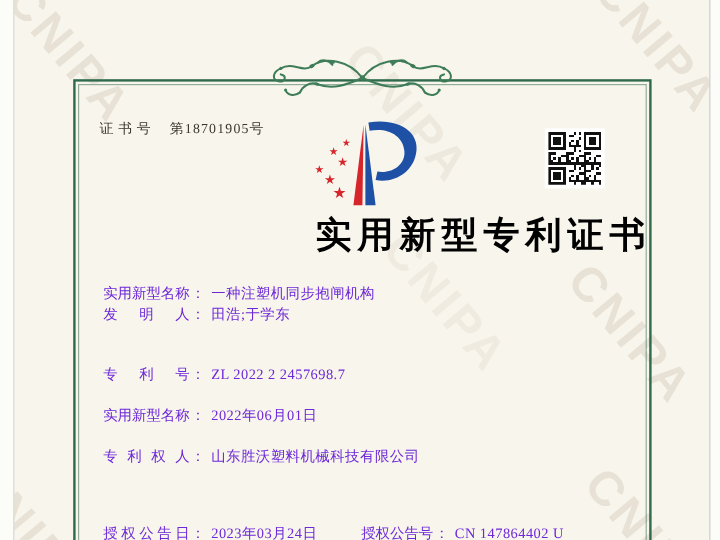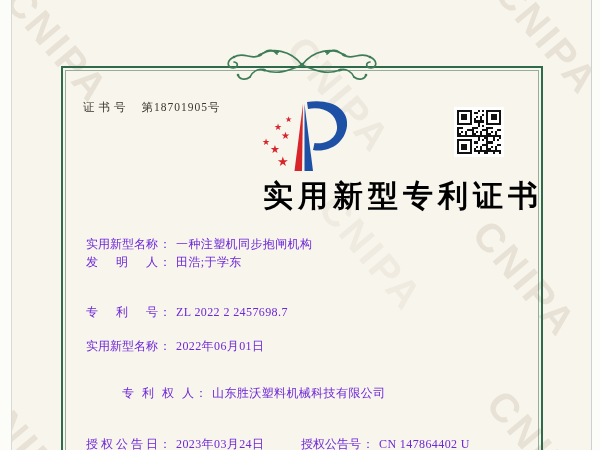--- a/index.html
+++ b/index.html
@@ -60,21 +60,21 @@
     position:absolute;left:74px;right:60px;height:16px;
     font-size:12px;color:#6d28d9;white-space:nowrap;
   }
   .lbl{
     display:inline-block;width:72px;vertical-align:top;
     text-align:justify;text-align-last:justify;
   }
   .colon{display:inline-block;margin:0 5px 0 1px;}
   .val{letter-spacing:0.4px;}
   .r1{top:236px;} .r2{top:254px;} .r3{top:304px;} .r4{top:338px;}
-  .r5{top:385px;margin-left:36px;} .r6{top:408px;} .r7{top:436px;}
+  .r5{top:372px;} .r6{top:408px;} .r7{top:436px;}
   .pair2{position:absolute;left:215px;top:0;white-space:nowrap;}
   .pair2 .lbl{width:60px;}
 </style>
 </head>
 <body>
 
 <div class="page">
 
   <div class="wm wm1">CNIPA</div>
   <div class="wm wm2">CNIPA</div>

